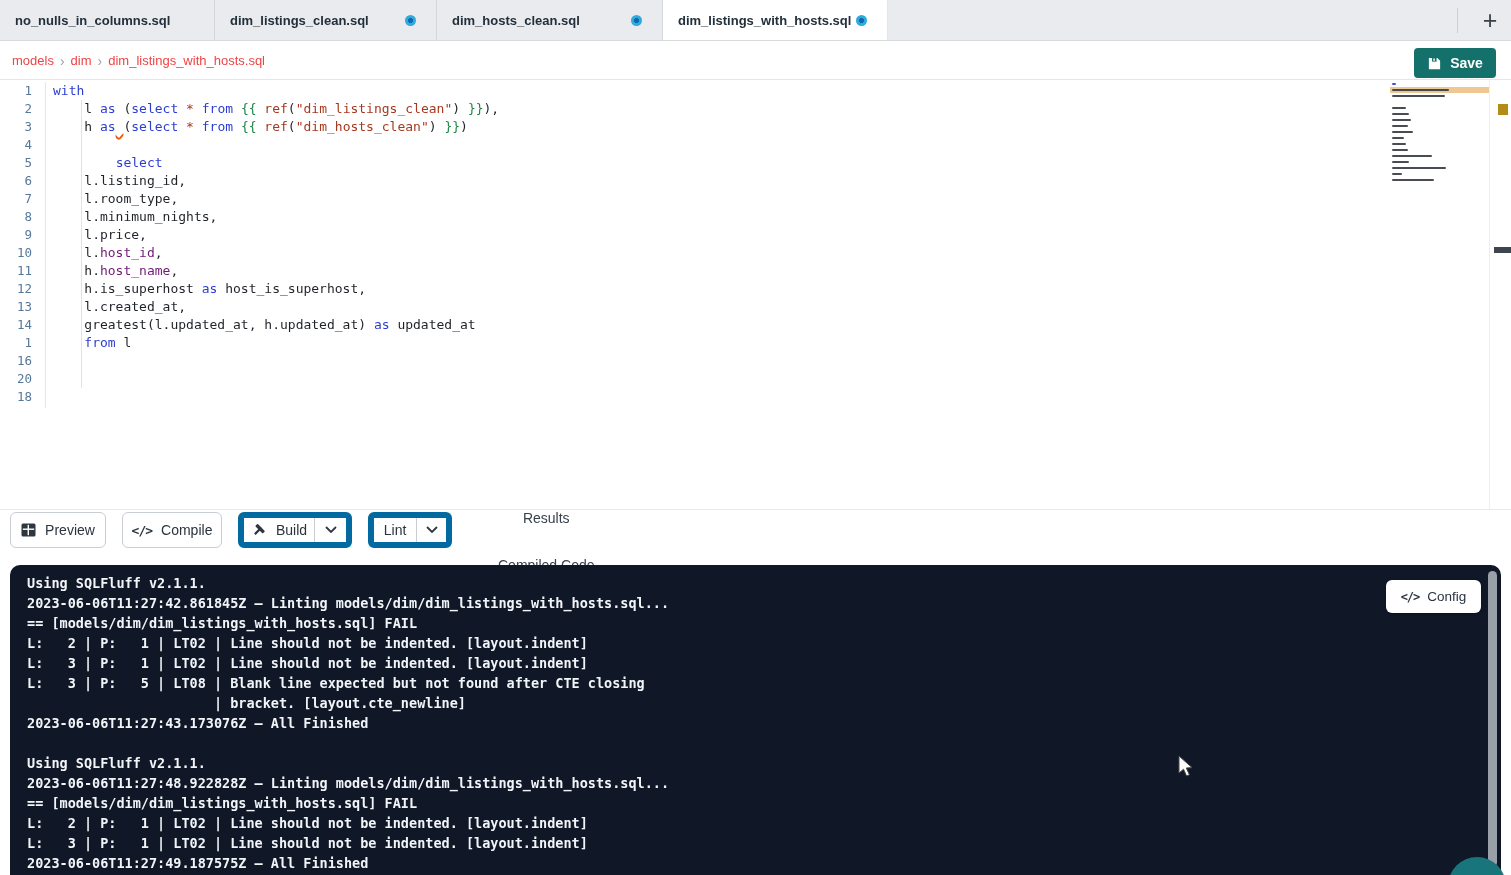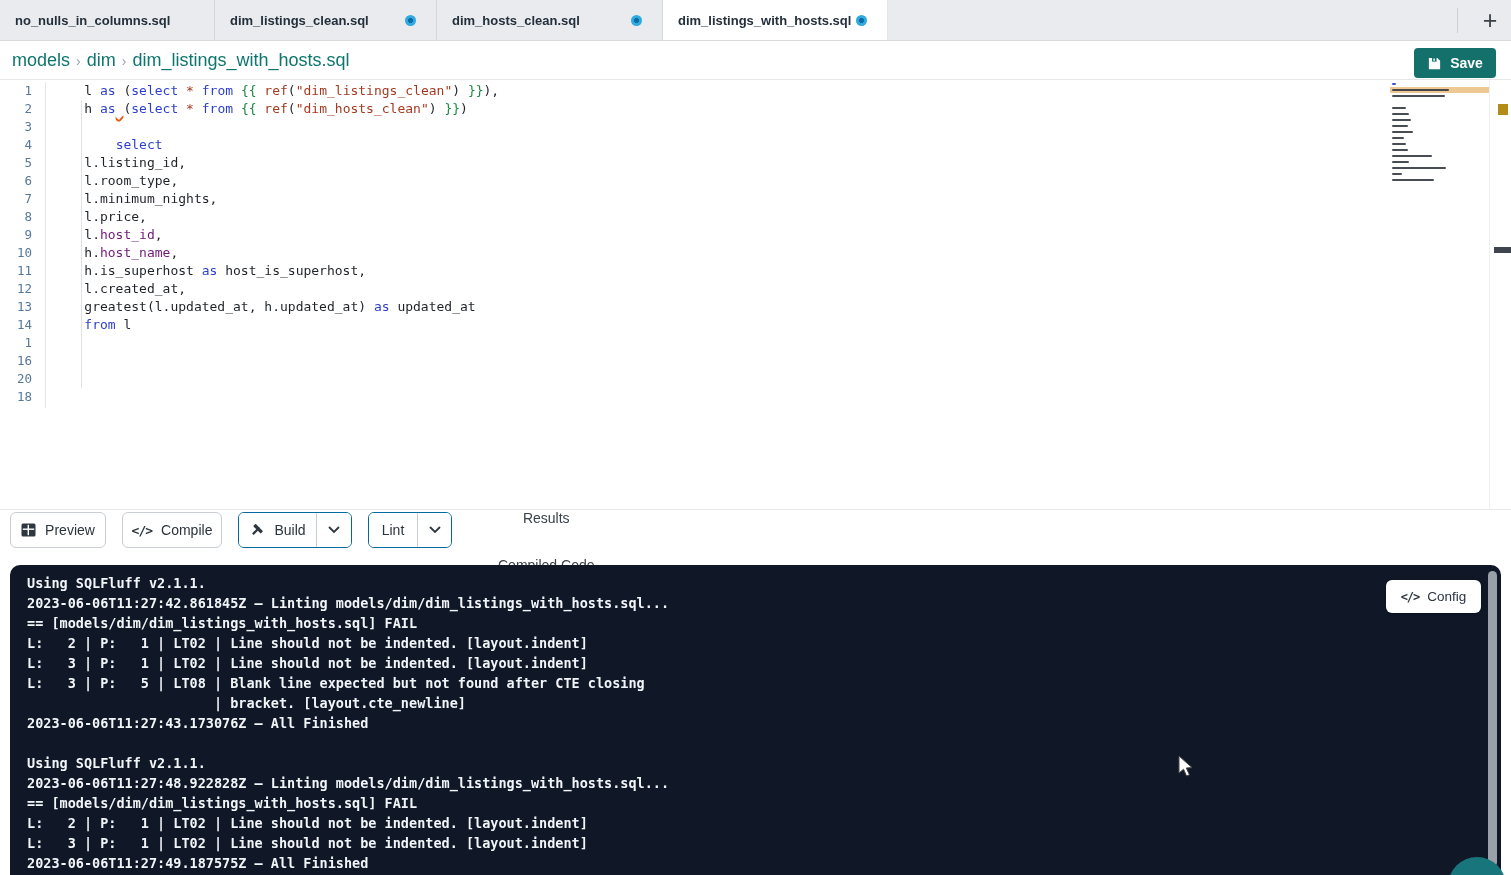--- a/index.html
+++ b/index.html
@@ -20,21 +20,21 @@
   .tab-label { font-size:13px; font-weight:600; color:#232f3b; white-space:nowrap; }
   .tab-dot { width:11px; height:11px; margin-left:auto; border-radius:50%;
              background: radial-gradient(circle at 50% 50%, #0b6ca9 0 2.3px, #2fa9de 2.3px 5.5px); }
   .tab-plus-sep { position:absolute; left:1457px; top:8px; width:1px; height:25px; background:#ccd0d4; }
   .tab-plus { position:absolute; left:1472px; top:2px; width:36px; height:36px; border:none; background:transparent;
               font-size:25px; font-weight:400; color:#3a424b; cursor:pointer; line-height:34px; }
 
   
   .crumbbar { position:absolute; left:0; top:41px; width:1511px; height:39px; background:#fff; border-bottom:1px solid #e4e7ea; }
   .breadcrumb { position:absolute; left:12px; top:0; height:39px; display:flex; align-items:center; gap:6px; }
-  .crumb { font-size:18px; color:#0f766e; cursor:pointer; }
+  .crumb { font-size:13px; color:#ef4444; cursor:pointer; }
   .crumb-sep { font-size:14px; color:#9aa4ad; }
   .save { position:absolute; right:15px; top:7px; width:82px; height:30px; background:#13706a; border:none; border-radius:4px;
           color:#fff; font-size:14px; font-weight:600; display:flex; align-items:center; justify-content:center; gap:8px; cursor:pointer;
           font-family:"Liberation Sans",sans-serif; }
 
   
   .editor { position:absolute; left:0; top:80px; width:1511px; height:429px; background:#fff; }
   .editor::before { content:''; position:absolute; left:45px; top:2px; width:1px; height:326px; background:#e4e7ea; }
   .gutter { position:absolute; left:0; top:2px; width:32px; }
   .gut-num { height:18px; line-height:18px; text-align:right; font-family:"DejaVu Sans Mono",monospace; font-size:12.5px; color:#56789b; }
@@ -56,21 +56,21 @@
   .mm-bar  { height:2px; margin-bottom:4px; border-radius:1px; opacity:.9; }
   .track-line { position:absolute; left:1489px; top:0; width:1px; height:429px; background:#eceef0; }
   .anno-gold  { position:absolute; left:1498px; top:24px; width:10px; height:11px; background:#b28c17; }
   .anno-dark  { position:absolute; left:1494px; top:167px; width:17px; height:6px; background:#3f454e; }
 
   
   .toolbar { position:absolute; left:0; top:509px; width:1511px; height:45px; background:#fff; border-top:1px solid #e8eaec; }
   .btn, .split { position:absolute; top:2px; height:36px; }
   .btn { background:#fff; border:1px solid #c9ced4; border-radius:6px; display:flex; align-items:center; justify-content:center;
          gap:9px; font-size:14px; color:#2b333d; cursor:pointer; font-family:"Liberation Sans",sans-serif; }
-  .split { display:flex; border:1px solid #0369a1; border-radius:6px; overflow:hidden; background:#fff; }
+  .split { display:flex; border:6px solid #0369a1; border-radius:6px; overflow:hidden; background:#fff; }
   .split .seg { background:#fff; border:none; display:flex; align-items:center; justify-content:center; gap:9px;
                 font-size:14px; color:#2b333d; cursor:pointer; font-family:"Liberation Sans",sans-serif; }
   .split .seg + .seg { border-left:1px solid #c9ced4; }
   .btn-preview { left:10px; width:96px; }
   .btn-compile { left:122px; width:100px; }
   .split-build { left:238px; width:114px; } .split-build .seg:first-child{ width:77px; } .split-build .seg:last-child{ width:35px; }
   .split-lint  { left:368px; width:84px; }  .split-lint  .seg:first-child{ width:48px; } .split-lint  .seg:last-child{ width:34px; }
   .code-glyph { font-family:"DejaVu Sans Mono",monospace; font-weight:700; font-size:13px; color:#2e3740; letter-spacing:-1px; }
   .ptabs { position:absolute; left:498px; top:0; height:45px; display:flex; gap:31px; align-items:center;flex-direction:column; }
   .ptab { position:relative; height:45px; background:transparent; border:none; font-size:14px; color:#39414b;
@@ -152,20 +152,21 @@
         <div class="gut-num">11</div>
         <div class="gut-num">12</div>
         <div class="gut-num">13</div>
         <div class="gut-num">14</div>
         <div class="gut-num">1</div>
         <div class="gut-num">16</div>
         <div class="gut-num">20</div>
         <div class="gut-num">18</div>
       </div>
     <div class="code">
+        <div class="code-line"><span class="tk-kw">with</span></div>
         <div class="code-line"><span class="tk-plain">    l </span><span class="tk-kw">as</span><span class="tk-plain"> (</span><span class="tk-kw">select</span><span class="tk-plain"> </span><span class="tk-red">*</span><span class="tk-plain"> </span><span class="tk-kw">from</span><span class="tk-plain"> </span><span class="tk-jinja">{{</span><span class="tk-plain"> </span><span class="tk-red">ref</span><span class="tk-plain">(</span><span class="tk-red">"dim_listings_clean"</span><span class="tk-plain">) </span><span class="tk-jinja">}}</span><span class="tk-plain">),</span></div>
         <div class="code-line"><span class="tk-plain">    h </span><span class="tk-kw">as</span><span class="tk-sq">&nbsp;</span><span class="tk-plain">(</span><span class="tk-kw">select</span><span class="tk-plain"> </span><span class="tk-red">*</span><span class="tk-plain"> </span><span class="tk-kw">from</span><span class="tk-plain"> </span><span class="tk-jinja">{{</span><span class="tk-plain"> </span><span class="tk-red">ref</span><span class="tk-plain">(</span><span class="tk-red">"dim_hosts_clean"</span><span class="tk-plain">) </span><span class="tk-jinja">}}</span><span class="tk-plain">)</span></div>
         <div class="code-line"></div>
         <div class="code-line"><span class="tk-plain">        </span><span class="tk-kw">select</span></div>
         <div class="code-line"><span class="tk-plain">    l.listing_id,</span></div>
         <div class="code-line"><span class="tk-plain">    l.room_type,</span></div>
         <div class="code-line"><span class="tk-plain">    l.minimum_nights,</span></div>
         <div class="code-line"><span class="tk-plain">    l.price,</span></div>
         <div class="code-line"><span class="tk-plain">    l.</span><span class="tk-id">host_id</span><span class="tk-plain">,</span></div>
         <div class="code-line"><span class="tk-plain">    h.</span><span class="tk-id">host_name</span><span class="tk-plain">,</span></div>

